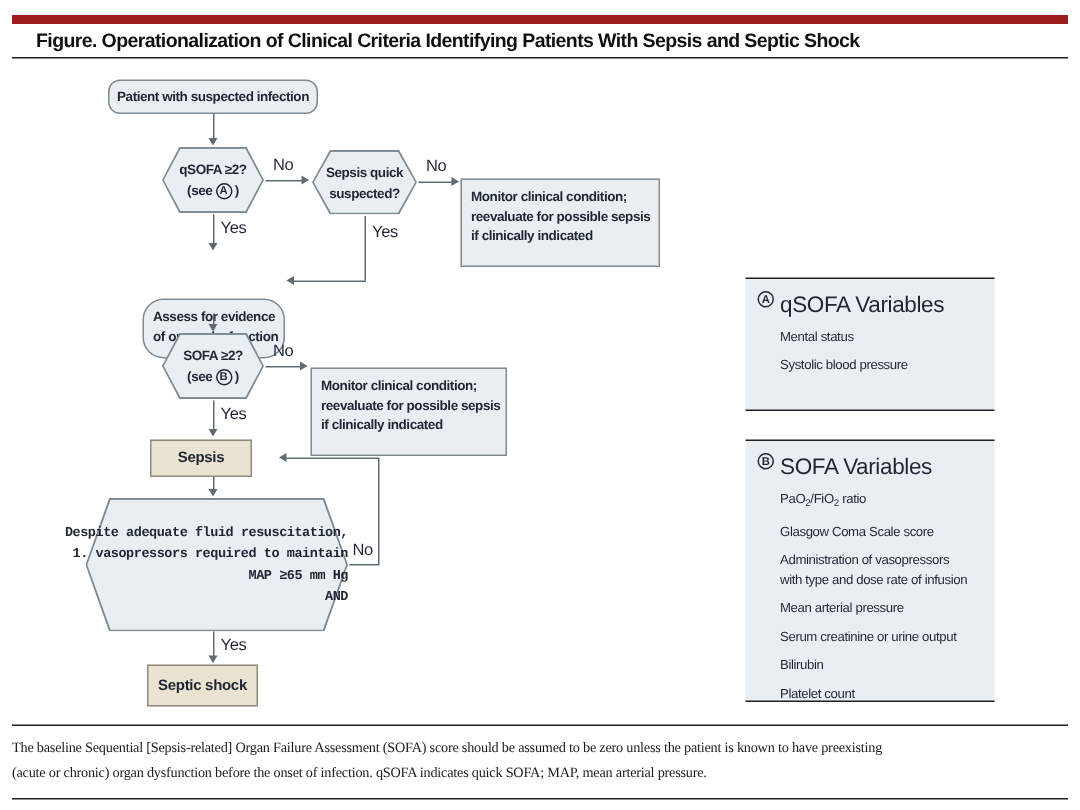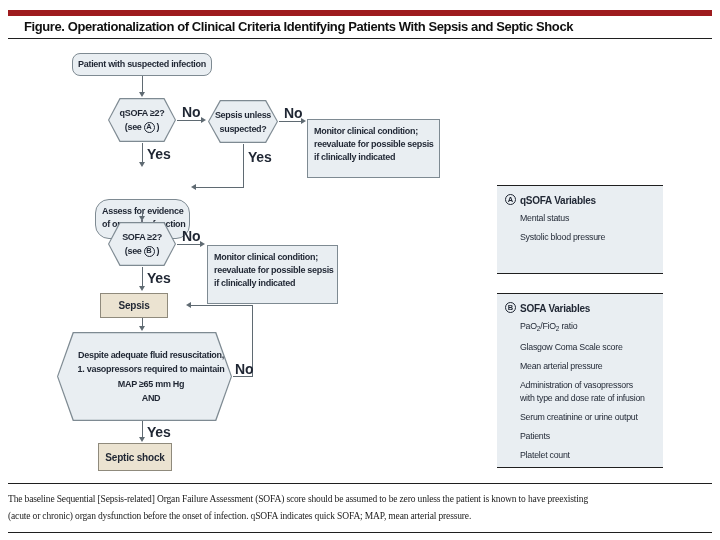--- a/index.html
+++ b/index.html
@@ -44,30 +44,30 @@
     border:1px solid #1f2633; border-radius:50%;
     font-size:7.5px; font-weight:700; letter-spacing:0; background:transparent; flex:0 0 auto;
   }
 
   .vline, .hline { position:absolute; background:var(--line,#5F6A72); }
   .vline { width:1px; } .hline { height:1px; }
   .ah { position:absolute; width:0; height:0; }
   .ah-down  { border-left:3.5px solid transparent; border-right:3.5px solid transparent; border-top:5px solid var(--line,#5F6A72); }
   .ah-right { border-top:3.5px solid transparent; border-bottom:3.5px solid transparent; border-left:5px solid var(--line,#5F6A72); }
   .ah-left  { border-top:3.5px solid transparent; border-bottom:3.5px solid transparent; border-right:5px solid var(--line,#5F6A72); }
-  .lbl { position:absolute; font-size:14px; font-weight:700; letter-spacing:-0.2px; white-space:nowrap; }
+  .lbl { position:absolute; font-size:11px; font-weight:400; letter-spacing:-0.2px; white-space:nowrap; }
 
   .panel {
     position:absolute; left:497px; width:166px; box-sizing:border-box;
     background:var(--panel_fill,#E9EEF2);
     border-top:1px solid var(--rule,#1f1f1f); border-bottom:1px solid var(--rule,#1f1f1f);
     padding:8px 8px 0 8px;
   }
   .panel-head { position:relative; display:flex; align-items:flex-start; gap:4px; margin-bottom:6px; }
-  .panel-head .ph-text { font-size:10px; font-weight:700; letter-spacing:-0.25px; padding-top:1px; }
+  .panel-head .ph-text { font-size:15px; font-weight:400; letter-spacing:-0.25px; padding-top:1px; }
   .panel-items { padding-left:15px; }
   .p-item { font-size:8.8px; font-weight:500; letter-spacing:-0.25px; line-height:13px; margin-bottom:6px; white-space:nowrap; }
   .p-item .sub { font-size:6.5px; vertical-align:-2px; }
   .p-item-2l span { display:block; }
 
   #footnote { position:absolute; left:8px; top:491px; width:712px; font-size:9.5px; letter-spacing:-0.15px; line-height:17px; color:#1b1b1b; }
   #footnote div { white-space:nowrap;font-family:Liberation Serif, serif; }
 </style>
 </head>
 <body>
@@ -99,21 +99,21 @@
   </div>
 
   <div class="hline" style="left:177px; top:120px; width:25px;"></div>
   <div class="ah ah-right" style="left:201px; top:116.5px;"></div>
   <div class="lbl" style="left:182px; top:104px;">No</div>
 
   <div class="hex hex-sm" style="left:208px; top:100px; width:70px; height:43px;">
     <div class="hex-b"></div>
     <div class="hex-f"></div>
     <div class="hex-c">
-      <div class="hex-row">Sepsis unless</div>
+      <div class="hex-row">Sepsis quick</div>
       <div class="hex-row">suspected?</div>
     </div>
   </div>
 
   <div class="hline" style="left:279px; top:121px; width:23px;"></div>
   <div class="ah ah-right" style="left:301px; top:117.5px;"></div>
   <div class="lbl" style="left:284px; top:105px;">No</div>
 
   <div class="node txtpad" style="left:307px; top:88px; width:133px; height:59px;">
     <div class="nw">Monitor clinical condition;</div>
@@ -168,21 +168,21 @@
   <div class="node outcome center" style="left:100px; top:293px; width:68px; height:25px;">
     <span>Sepsis</span>
   </div>
 
   <div class="vline" style="left:142px; top:318px; height:9px;"></div>
   <div class="ah ah-down" style="left:139px; top:326px;"></div>
 
   <div class="hex hex-lg" style="left:57px; top:332px; width:175px; height:89px;">
     <div class="hex-b"></div>
     <div class="hex-f"></div>
-    <div class="hex-c" style="align-items:center; padding-left:13px; line-height:14.5px;">
+    <div class="hex-c" style="align-items:flex-end; padding-left:13px; line-height:14.5px;font-family:Liberation Mono, monospace;">
       <div class="nw">Despite adequate fluid resuscitation,</div>
       <div class="nw">1. vasopressors required to maintain</div>
       <div class="nw">MAP ≥65 mm Hg</div>
       <div class="nw">AND</div>
     </div>
   </div>
 
   <div class="hline" style="left:233px; top:376px; width:19px;"></div>
   <div class="vline" style="left:252px; top:305px; height:72px;"></div>
   <div class="hline" style="left:190px; top:305px; width:62px;"></div>
@@ -209,27 +209,27 @@
   </div>
 
   <div class="panel" style="top:293px; height:175px;">
     <div class="panel-head">
       <span class="circ">B</span>
       <span class="ph-text">SOFA Variables</span>
     </div>
     <div class="panel-items">
       <div class="p-item"><span>PaO</span><span class="sub">2</span><span>/FiO</span><span class="sub">2</span><span> ratio</span></div>
       <div class="p-item">Glasgow Coma Scale score</div>
-      <div class="p-item">Mean arterial pressure</div>
       <div class="p-item p-item-2l">
         <span>Administration of vasopressors</span>
         <span>with type and dose rate of infusion</span>
       </div>
+      <div class="p-item">Mean arterial pressure</div>
       <div class="p-item">Serum creatinine or urine output</div>
-      <div class="p-item">Patients</div>
+      <div class="p-item">Bilirubin</div>
       <div class="p-item">Platelet count</div>
     </div>
   </div>
 
   <div class="rule" style="top:483px;"></div>
   <div id="footnote">
     <div>The baseline Sequential [Sepsis-related] Organ Failure Assessment (SOFA) score should be assumed to be zero unless the patient is known to have preexisting</div>
     <div>(acute or chronic) organ dysfunction before the onset of infection. qSOFA indicates quick SOFA; MAP, mean arterial pressure.</div>
   </div>
   <div class="rule" style="top:532px;"></div>

